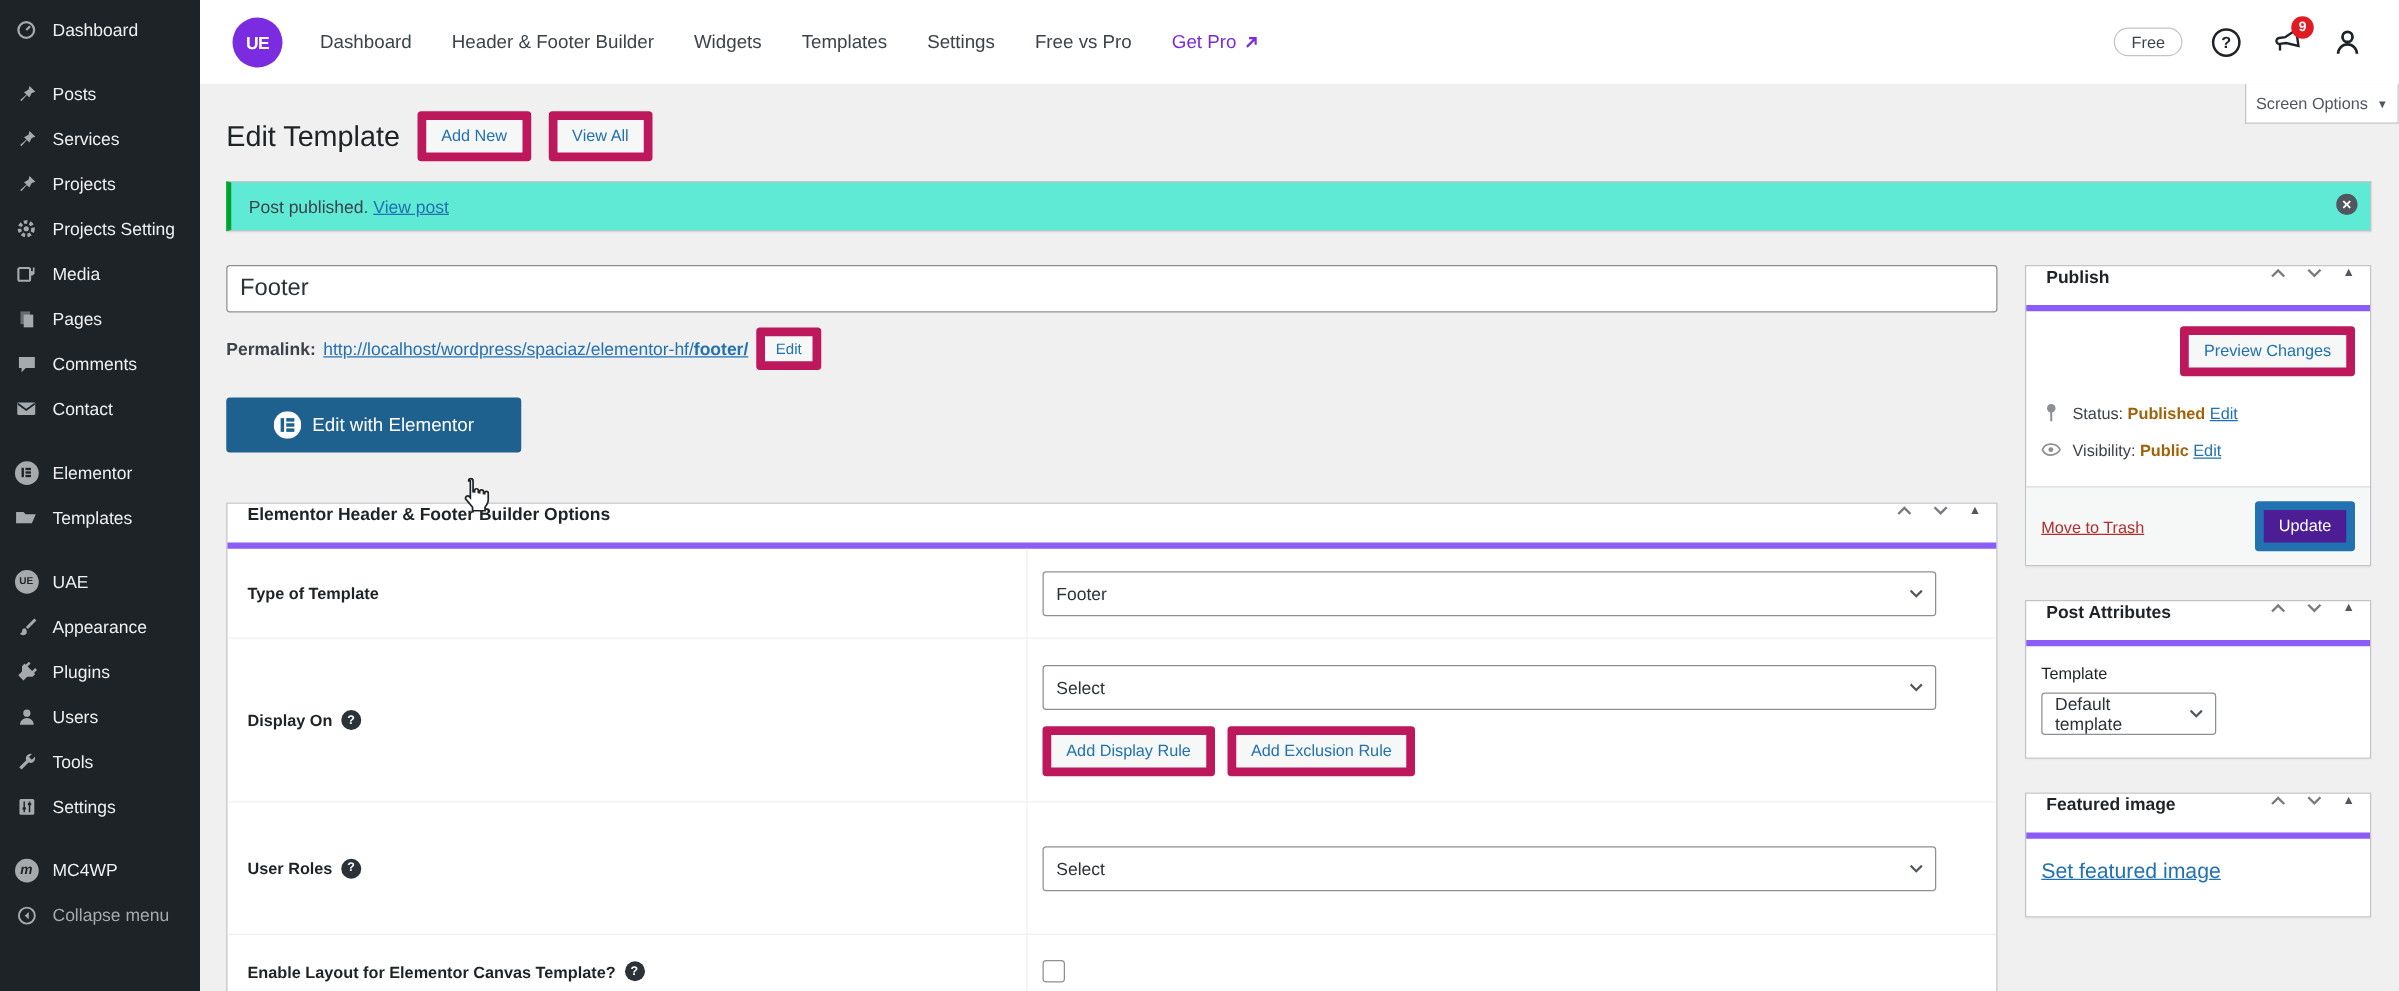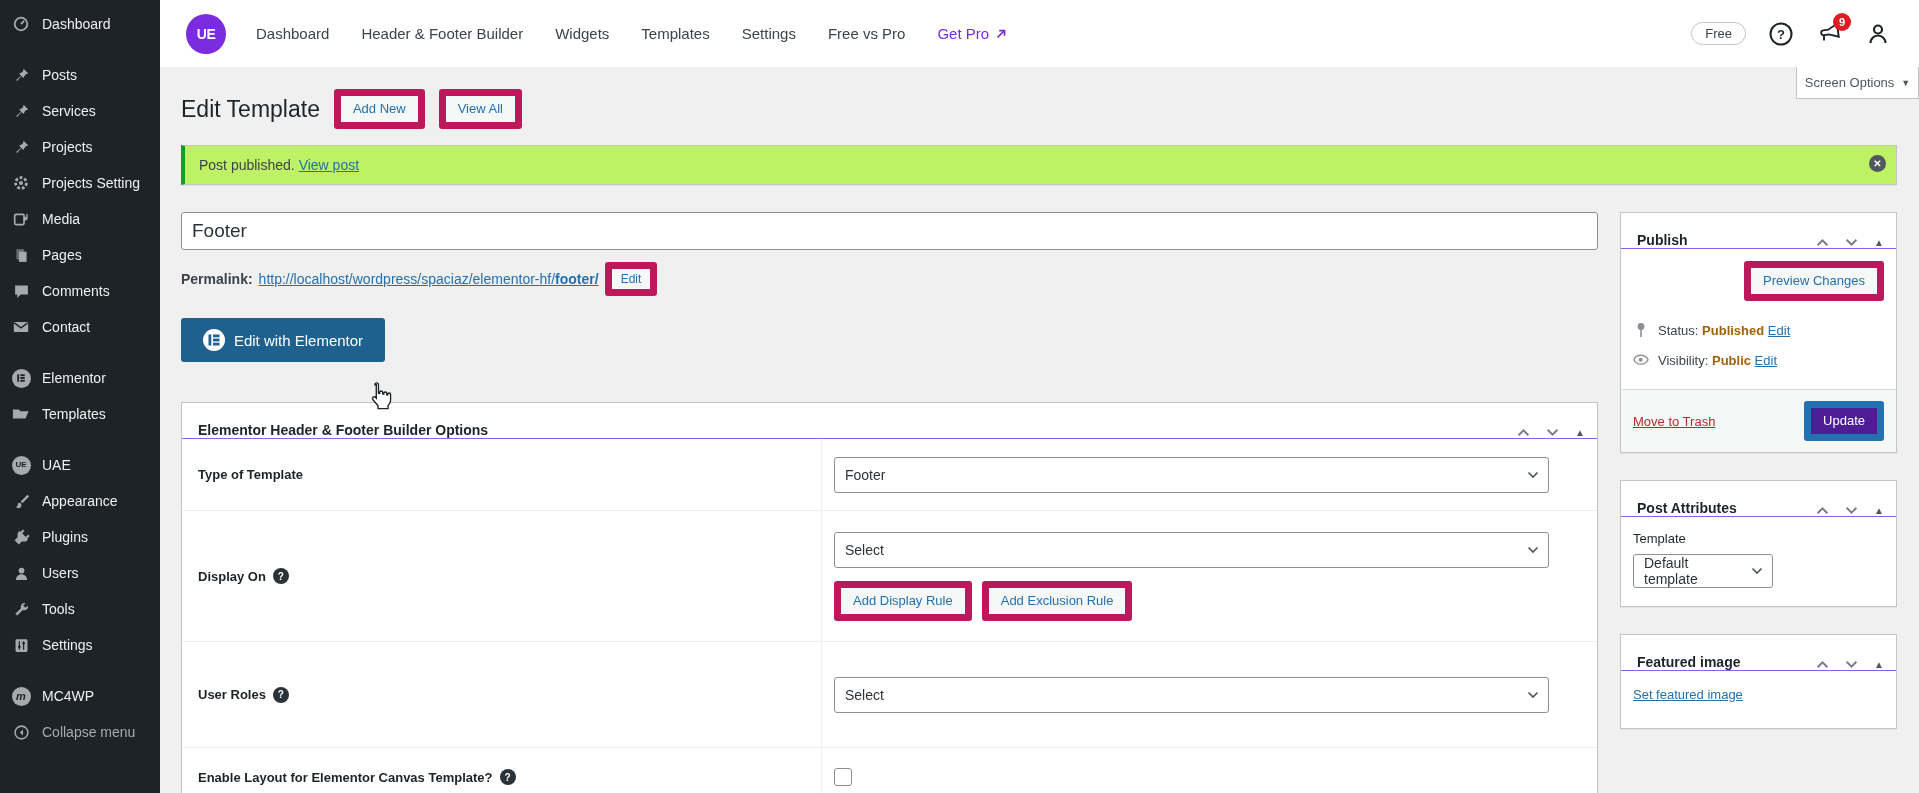--- a/index.html
+++ b/index.html
@@ -33,39 +33,39 @@
   .screen-options .tri { font-size:9px; color:#50575e; }
 
   
   .wrap { position:absolute; left:160px; top:67px; right:0; bottom:0; padding:22px 22px 0 21px;border-radius:14px; }
   .heading-row { display:flex; align-items:center; gap:14px; }
   .page-title { font-size:23px; font-weight:400; color:#1d2327; line-height:29px; }
   .btn { display:inline-flex; align-items:center; justify-content:center; background:#f6f7f7; border:7px solid #be185d; color:#2271b1; border-radius:3px; font-size:13px; padding:5px 12px; cursor:pointer; text-decoration:none; line-height:16px; }
   .btn-small { padding:2px 9px; font-size:12px; }
   .btn-primary { background:#4c1d95; border-color:#2271b1; color:#fff; }
 
-  .notice { position:relative; margin-top:16px; background:#bef264; border:1px solid #c3c4c7; border-left:4px solid #00a32a; box-shadow:0 1px 1px rgba(0,0,0,.04); padding:11px 40px 11px 14px; font-size:14px; color:#3c434a; }
+  .notice { position:relative; margin-top:16px; background:#5eead4; border:1px solid #c3c4c7; border-left:4px solid #00a32a; box-shadow:0 1px 1px rgba(0,0,0,.04); padding:11px 40px 11px 14px; font-size:14px; color:#3c434a; }
   .notice a { color:#2271b1; }
   .dismiss { position:absolute; right:10px; top:9px; width:17px; height:17px; border-radius:50%; background:#50575e; color:#fff; font-size:10px; font-weight:bold; display:flex; align-items:center; justify-content:center; cursor:pointer; }
 
   .columns { display:flex; gap:22px; margin-top:27px; align-items:flex-start; }
   .main-col { flex:1; min-width:0; }
   .side-col { width:277px; flex:0 0 277px; }
 
   .title-input { width:100%; height:38px; border:1px solid #8c8f94; border-radius:3px; background:#fff; font-size:19px; color:#2c3338; padding:0 10px; font-family:"Liberation Sans", sans-serif; }
   .permalink-row { margin-top:12px; font-size:14px; display:flex; align-items:center; gap:6px; }
   .permalink-row .plabel { font-weight:bold; color:#3c434a; }
   .permalink-row a { color:#2271b1; }
   .permalink-row .slug { font-weight:bold; }
 
-  .elementor-btn { margin-top:22px; width:204px; height:44px; background:#1e618f; border:none; border-radius:3px; color:#fff; font-size:15px; display:flex; align-items:center; justify-content:center; gap:9px; cursor:pointer; font-family:"Liberation Sans", sans-serif; }
+  .elementor-btn { margin-top:22px; width:236px; height:44px; background:#1e618f; border:none; border-radius:3px; color:#fff; font-size:15px; display:flex; align-items:center; justify-content:center; gap:9px; cursor:pointer; font-family:"Liberation Sans", sans-serif; }
 
   
   .postbox { background:#fff; border:1px solid #c3c4c7; box-shadow:0 1px 1px rgba(0,0,0,.04); }
-  .postbox-header { display:flex; align-items:flex-end; padding:0 12px 0 16px; height:36px; border-bottom:1px solid #8b5cf6; }
+  .postbox-header { display:flex; align-items:flex-start; padding:0 12px 0 16px; height:36px; border-bottom:5px solid #8b5cf6; }
   .postbox-title { font-size:14px; font-weight:bold; color:#1d2327; }
   .postbox-controls { margin-left:auto; display:flex; align-items:center; gap:16px; color:#787c82; }
   .pb-ctrl { cursor:pointer; display:flex; align-items:center; }
   .toggle-tri { font-size:10px; color:#50575e; }
 
   .hfb-box { margin-top:40px; }
   .hfb-row { display:grid; grid-template-columns:640px 1fr; border-bottom:1px solid #f0f0f1; }
   .hfb-row:last-child { border-bottom:none; }
   .hfb-label { padding:0 24px 0 16px; display:flex; align-items:center; gap:7px; font-weight:bold; font-size:13px; color:#1d2327; border-right:1px solid #f0f0f1; }
   .hfb-field { padding:16px 48px 16px 12px; display:flex; flex-direction:column; justify-content:center; gap:13px; }
@@ -90,21 +90,21 @@
   .misc-row b { color:#a16207; }
   .misc-row a { color:#2271b1; }
   .misc-icon { width:16px; height:16px; flex:0 0 16px; display:flex; align-items:center; justify-content:center; color:#8c8f94; }
   .publish-footer { background:#f6f7f7; border-top:1px solid #dcdcde; padding:11px 12px; display:flex; align-items:center; justify-content:space-between; }
   .trash-link { color:#b32d2e; font-size:13px; cursor:pointer; }
   .pa-body { padding:14px 12px 18px; }
   .pa-label { font-size:13px; color:#1d2327; margin-bottom:8px; display:block; }
   .pa-select { width:140px; }
   .pa-select .sel-box { height:34px; font-size:14px; }
   .fi-body { padding:16px 12px 26px; }
-  .fi-body a { color:#2271b1; font-size:13px; }
+  .fi-body a { color:#2271b1; font-size:17px; }
 
   
   .cursor { position:absolute; left:366px; top:382px; z-index:60; pointer-events:none; }
 </style>
 </head>
 <body>
 
 <aside class="admin-sidebar">
   <div class="menu-item">
     <span class="menu-icon">

